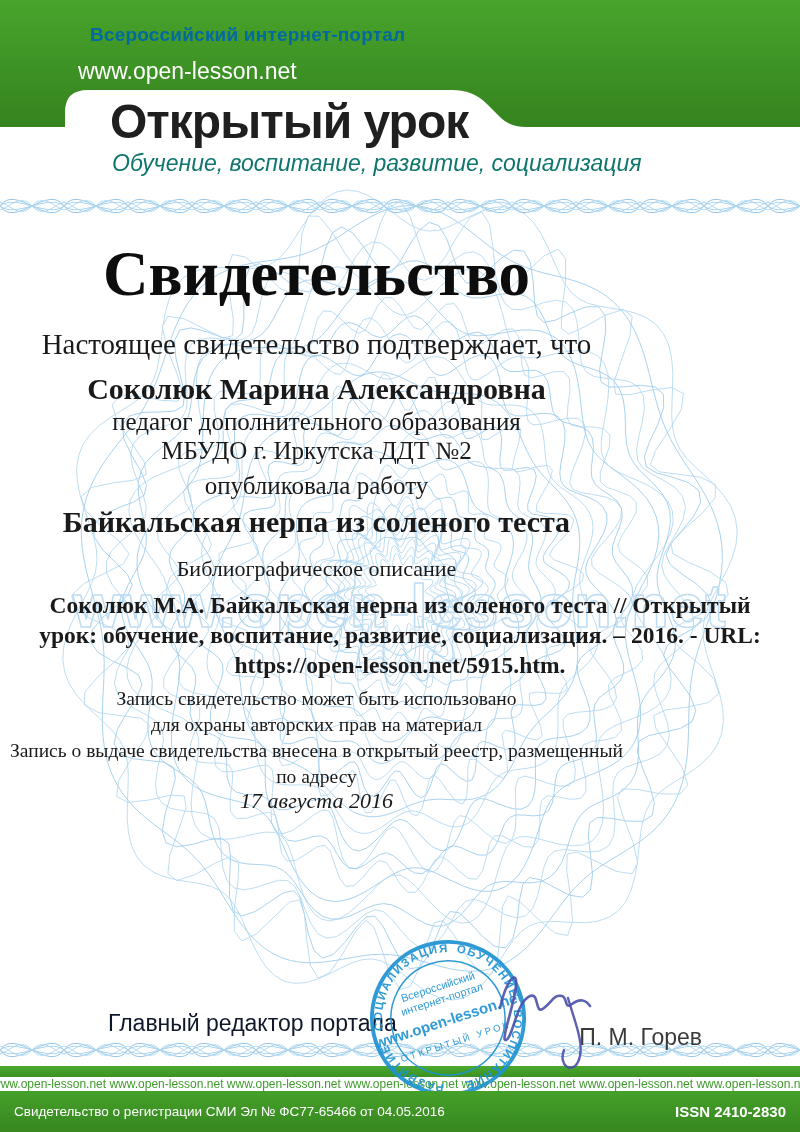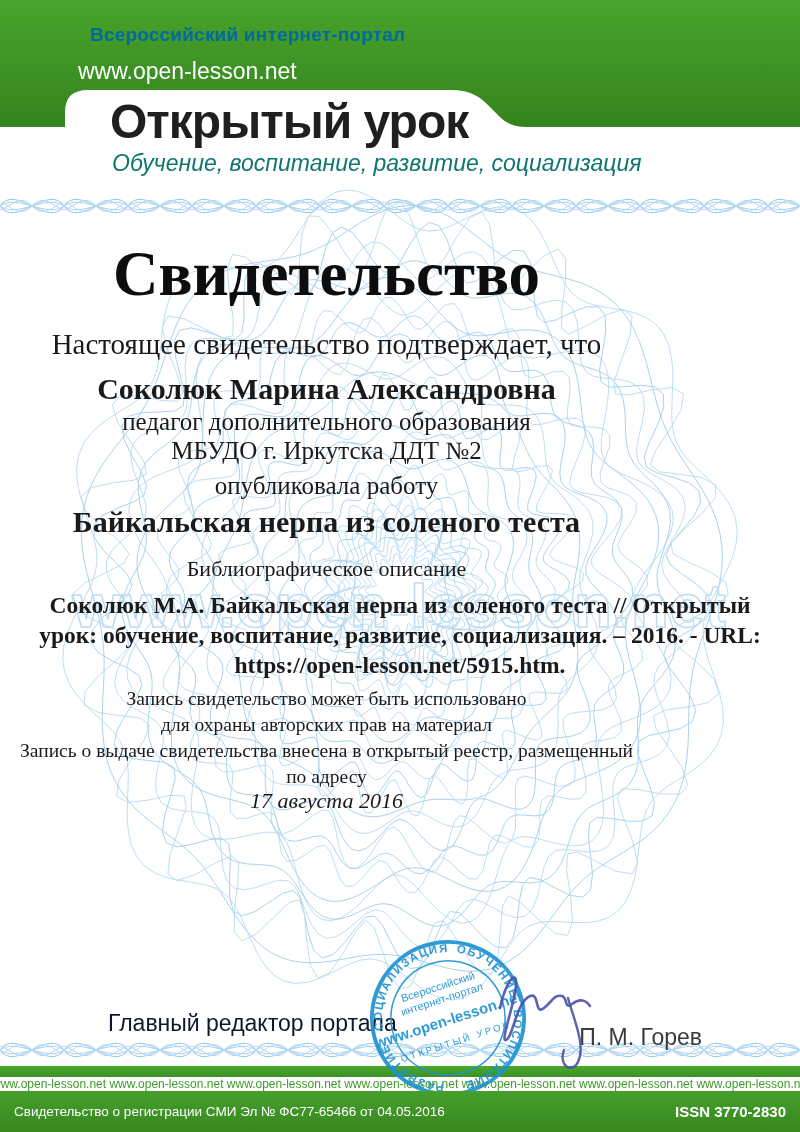--- a/index.html
+++ b/index.html
@@ -37,21 +37,21 @@
   .band-bottom{top:1035px;}
   
   #rosette{position:absolute;left:0;top:150px;z-index:0;}
   .watermark{
     position:absolute;left:0;top:570px;width:800px;z-index:1;
     text-align:center;font-family:"Liberation Sans","DejaVu Sans",sans-serif;
     font-weight:bold;font-size:62px;letter-spacing:1px;
     color:transparent;-webkit-text-stroke:1.5px #bddcf2;
   }
   
-  .ctext{position:absolute;left:10px;width:633px;text-align:center;z-index:2;}
+  .ctext{position:absolute;left:0;width:633px;text-align:center;z-index:2;}
   .cert-title{top:238px;font-size:63px;font-weight:bold;color:#0d0d0d;}
   .cert-intro{top:328px;font-size:29px;}
   .cert-name{top:372px;font-size:30px;font-weight:bold;}
   .cert-role{top:408px;font-size:25px;}
   .cert-org{top:437px;font-size:25px;}
   .cert-action{top:472px;font-size:25px;}
   .cert-work{top:505px;font-size:30px;font-weight:bold;}
   .biblio-label{top:556px;font-size:22px;}
   .biblio-text{
     top:590px;left:35px;width:730px;font-size:23.5px;font-weight:bold;line-height:30px;
@@ -219,16 +219,16 @@
   <svg id="signature" width="150" height="130" viewBox="0 0 150 130">
     <path d="M30,58 C36,30 48,18 46,36 C44,56 30,92 36,90 C43,88 46,52 60,46 C70,42 64,66 74,58
              C82,52 84,44 92,46 C98,48 94,60 102,54 C110,48 116,50 120,56" fill="none" stroke="#4b50a8" stroke-width="2.6" stroke-linecap="round" opacity="0.9"></path>
     <path d="M98,48 C104,70 116,96 108,112 C102,124 88,116 94,100" fill="none" stroke="#4b50a8" stroke-width="2.4" stroke-linecap="round" opacity="0.9"></path>
   </svg>
 
   <div class="green-strip"></div>
   <div class="url-band">www.open-lesson.net www.open-lesson.net www.open-lesson.net www.open-lesson.net www.open-lesson.net www.open-lesson.net www.open-lesson.net www.open-lesson.net www.open-lesson.net</div>
   <div class="footer">
     <span class="footer-reg">Свидетельство о регистрации СМИ Эл № ФС77-65466 от 04.05.2016</span>
-    <span class="footer-issn">ISSN 3770-2830</span>
+    <span class="footer-issn">ISSN 2410-2830</span>
   </div>
 
 </div>
 
 </body></html>

